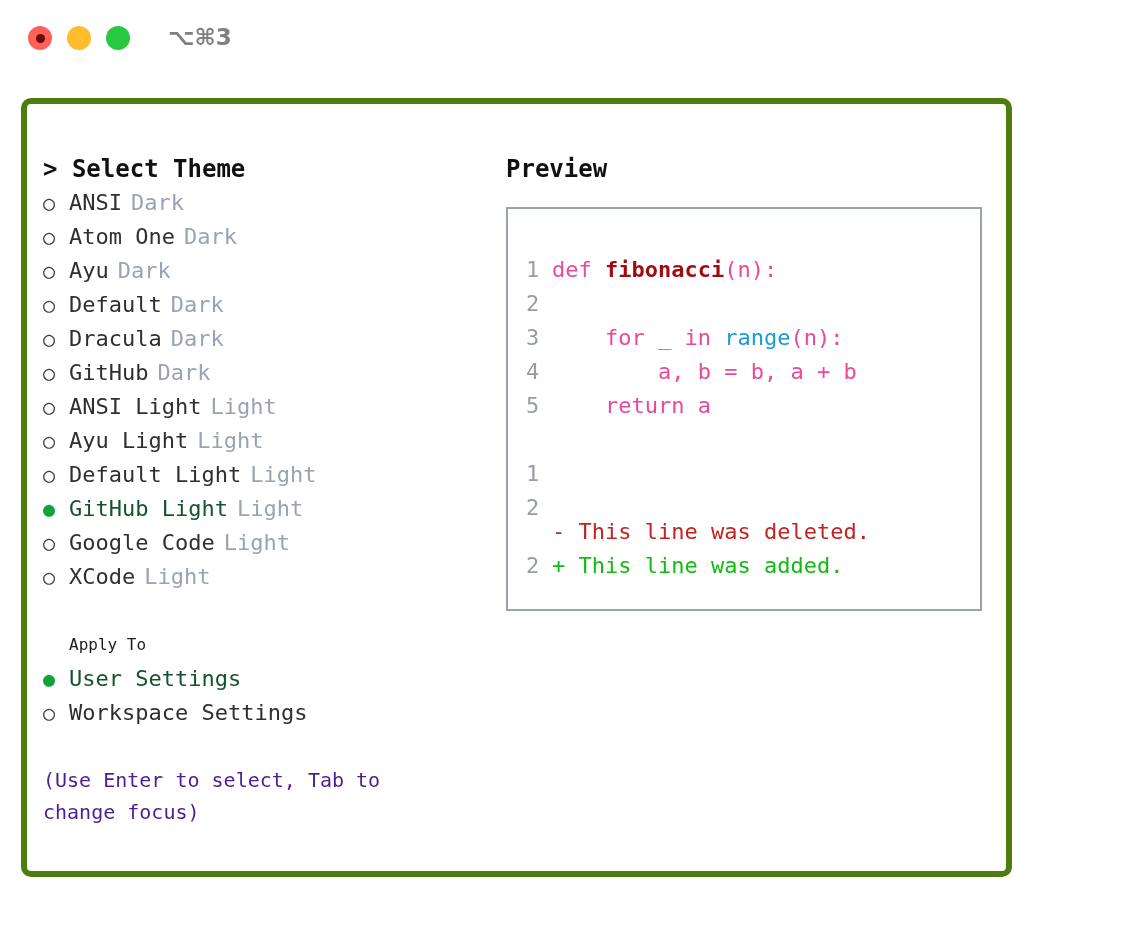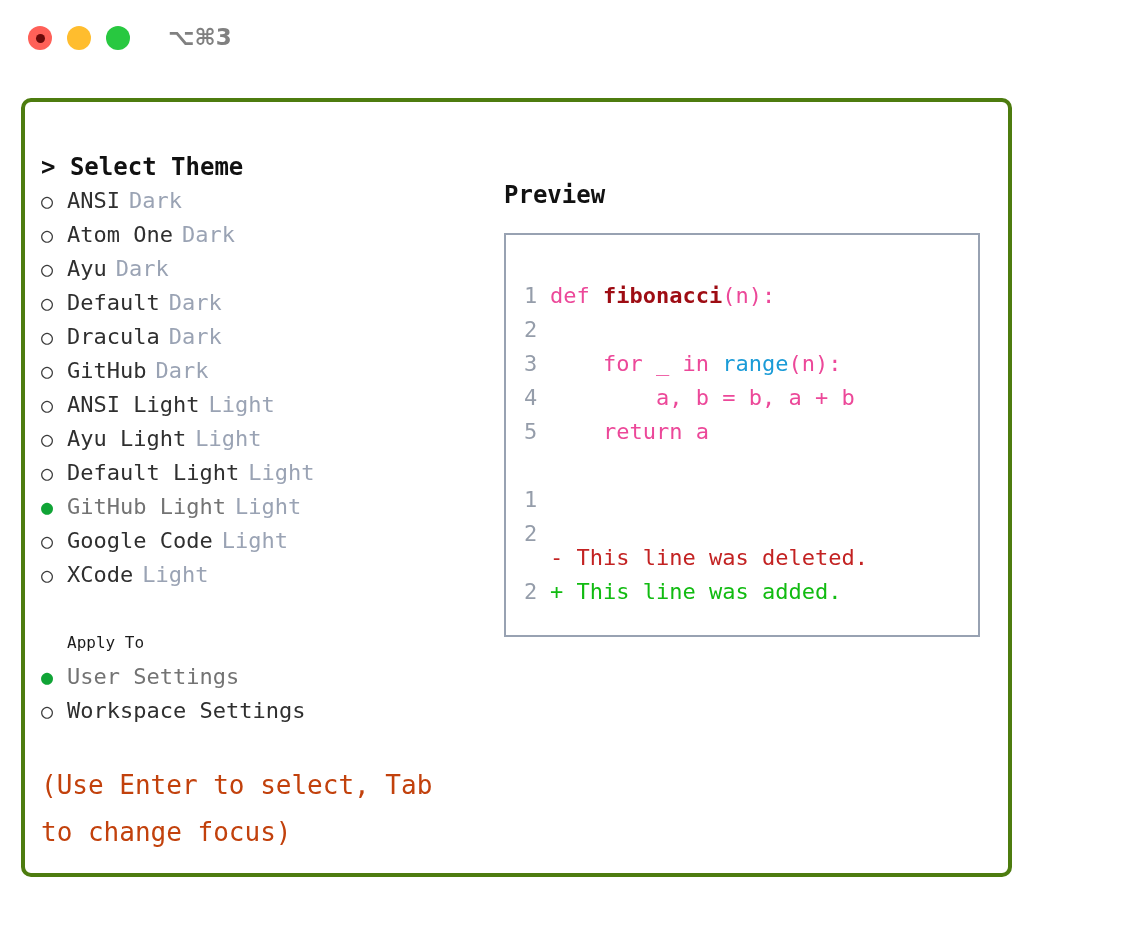--- a/index.html
+++ b/index.html
@@ -70,21 +70,21 @@
     white-space: pre;
   }
 
   
   .panel {
     position: absolute;
     left: 21px;
     top: 98px;
     width: 991px;
     height: 779px;
-    border: 4px solid #4d7c0f;
+    border: 6px solid #4d7c0f;
     border-radius: 10px;
     background: #ffffff;
     box-sizing: border-box;
   }
 
   .columns {
     position: absolute;
     left: 0; top: 0;
     width: 100%; height: 100%;
   }
@@ -116,57 +116,56 @@
   }
   .opt-marker {
     display: inline-block;
     width: 26px;
     flex: 0 0 26px;
     color: #3b3b3b;
     font-size: 20px;
   }
   .opt-marker.selected { color: #10a436; }
   .opt-label { color: #2f2f2f; }
-  .opt-row.selected .opt-label { color: #737373; }
+  .opt-row.selected .opt-label { color: #14532d; }
   .opt-tag {
     color: #9aa3b4;
     margin-left: 9px;
   }
 
   .apply-header {
     font-size: 16px;
     color: #1c1c1c;
     line-height: 34px;
     padding-left: 26px;
     white-space: pre;
   }
   .spacer-row { height: 34px; }
 
   .hint {
     margin-top: 34px;
-    font-size: 26px;
-    line-height: 47px;
-    color: #c2410c;
+    font-size: 20px;
+    line-height: 32px;
+    color: #4c1d95;
     width: 405px;
   }
 
   
   .right-col {
     position: absolute;
     left: 479px;
     top: 48px;
     width: 500px;
   }
   .preview-title {
     font-size: 24px;
     font-weight: bold;
     color: #111111;
     line-height: 34px;
     white-space: pre;
-    margin-top: 28px;
   }
   .code-box {
     margin-top: 21px;
     width: 476px;
     height: 404px;
     border: 2px solid #98a2b2;
     background: #ffffff;
     box-sizing: border-box;
     position: relative;
   }

